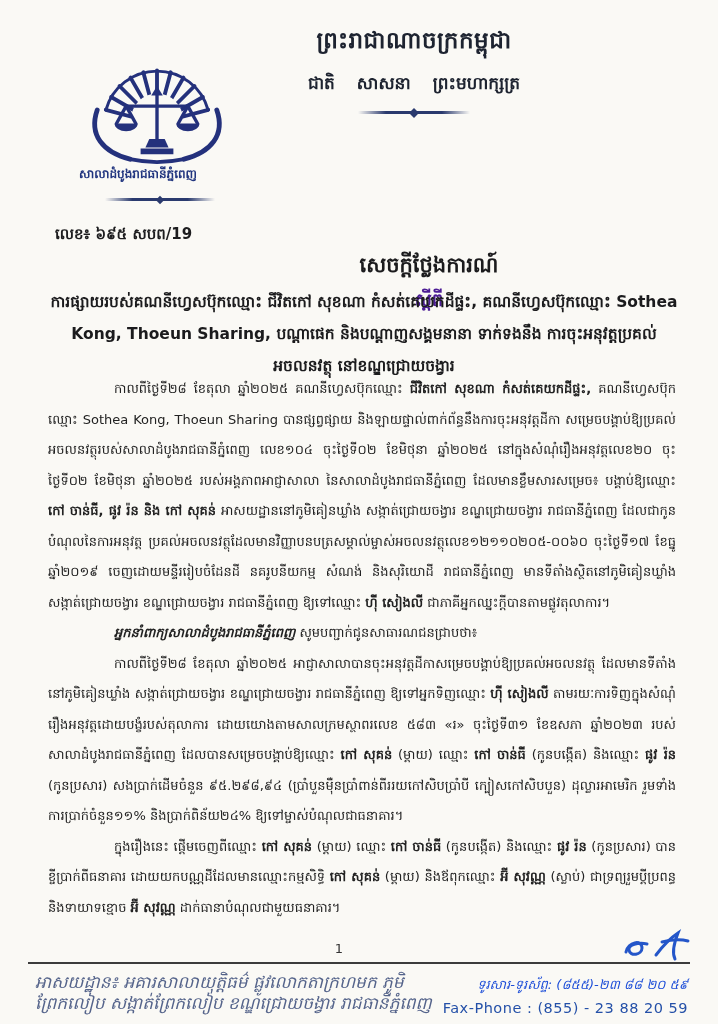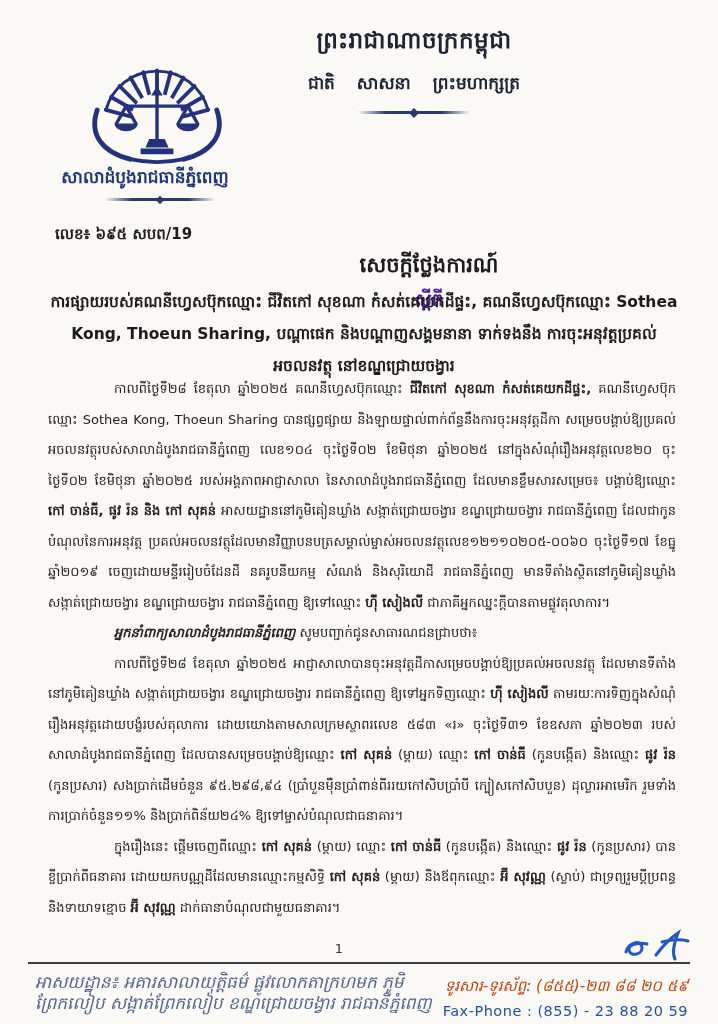--- a/index.html
+++ b/index.html
@@ -19,22 +19,22 @@
   
   .header-top{position:absolute;left:125px;right:15px;top:26px;text-align:center;}
   .kingdom{font-size:23px;font-weight:bold;color:#1d2330;letter-spacing:.5px;}
   .motto{font-size:17px;font-weight:bold;color:#1d2330;margin-top:13px;word-spacing:16px;}
   .flourish{position:relative;height:3px;margin:14px auto 0;width:112px;
     background:linear-gradient(to right,transparent,#2a3a6e 25%,#2a3a6e 75%,transparent);}
   .flourish::after{content:"";position:absolute;left:50%;top:50%;width:7px;height:7px;
     transform:translate(-50%,-50%) rotate(45deg);background:#2a3a6e;}
 
   .emblem{position:absolute;left:68px;top:56px;width:178px;height:108px;}
-  .court-name{position:absolute;left:16px;top:166px;width:258px;text-align:center;
-    font-size:17px;font-weight:bold;color:#21357f;}
+  .court-name{position:absolute;left:9px;top:166px;width:258px;text-align:center;
+    font-size:12px;font-weight:bold;color:#21357f;}
   .flourish-2{position:absolute;left:105px;top:198px;width:110px;height:3px;
     background:linear-gradient(to right,transparent,#2a3a6e 25%,#2a3a6e 75%,transparent);}
   .flourish-2::after{content:"";position:absolute;left:50%;top:50%;width:6px;height:6px;
     transform:translate(-50%,-50%) rotate(45deg);background:#2a3a6e;}
 
   
   .ref-number{position:absolute;left:55px;top:224px;font-size:15px;font-weight:bold;color:#1d1d1f;}
   .title-block{position:absolute;left:150px;right:10px;top:215px;text-align:center;}
   .doc-type{font-size:21px;font-weight:bold;color:#1b1b1d;margin-top:36px;}
   .regarding{font-size:18px;font-weight:bold;color:#4c1d95;margin-top:6px;}
@@ -49,21 +49,21 @@
 
   
   .page-number{position:absolute;left:0;right:40px;top:941px;text-align:center;
     font-size:13px;color:#333;}
   .bottom-rule{position:absolute;left:28px;right:28px;top:962px;border-top:2px solid #3c3c3c;}
   .signature{position:absolute;right:22px;top:928px;width:78px;height:38px;}
 
   .footer-address{position:absolute;left:35px;top:972px;width:415px;
     font-size:17px;font-style:italic;color:#55648b;line-height:21px;}
   .footer-right{position:absolute;right:30px;top:976px;text-align:right;}
-  .fax-khmer{font-size:15px;font-style:italic;color:#c2410c;}
+  .fax-khmer{font-size:13px;font-style:italic;color:#1d4ed8;}
   .fax-latin{font-size:14.5px;color:#2450a8;margin-top:5px;letter-spacing:.5px;}
 </style>
 </head>
 <body>
 
 <div class="page">
 
   <div class="header-top">
     <div class="kingdom">ព្រះរាជាណាចក្រកម្ពុជា</div>
     <div class="motto">ជាតិ សាសនា ព្រះមហាក្សត្រ</div>

